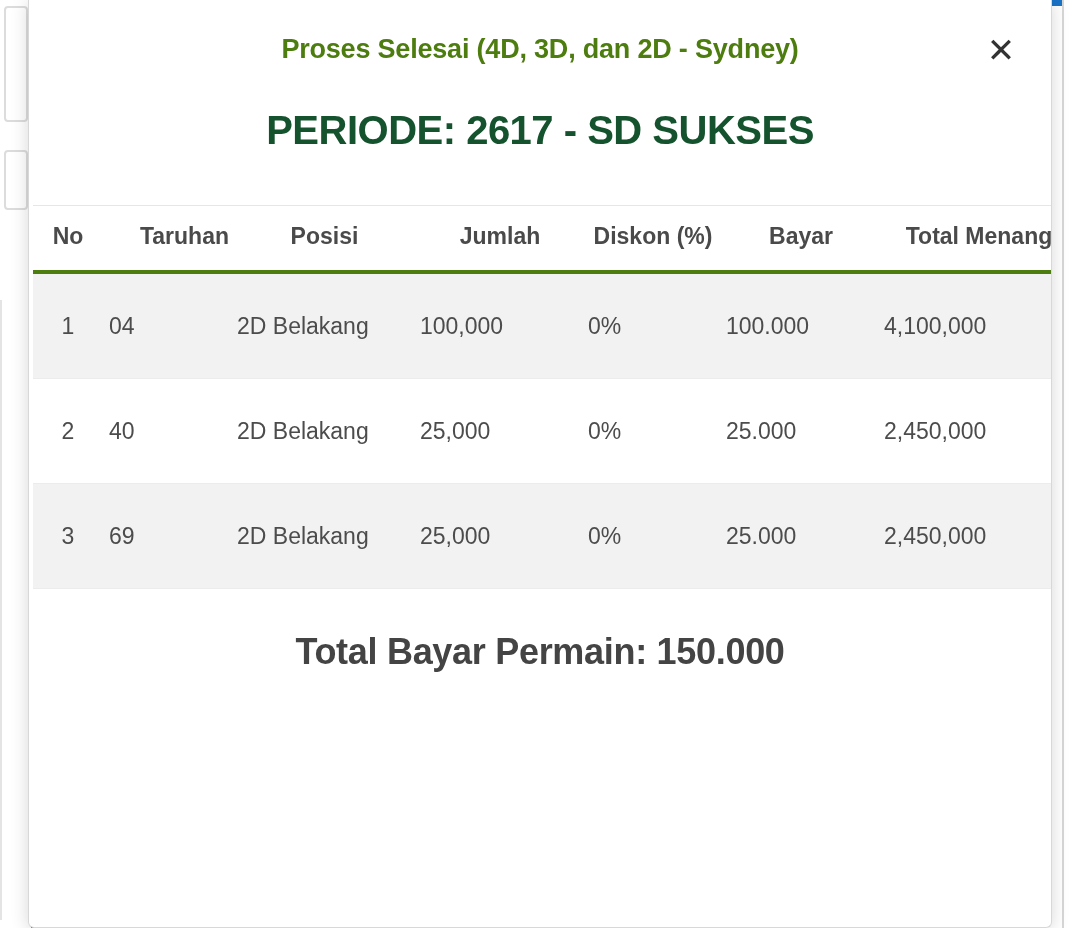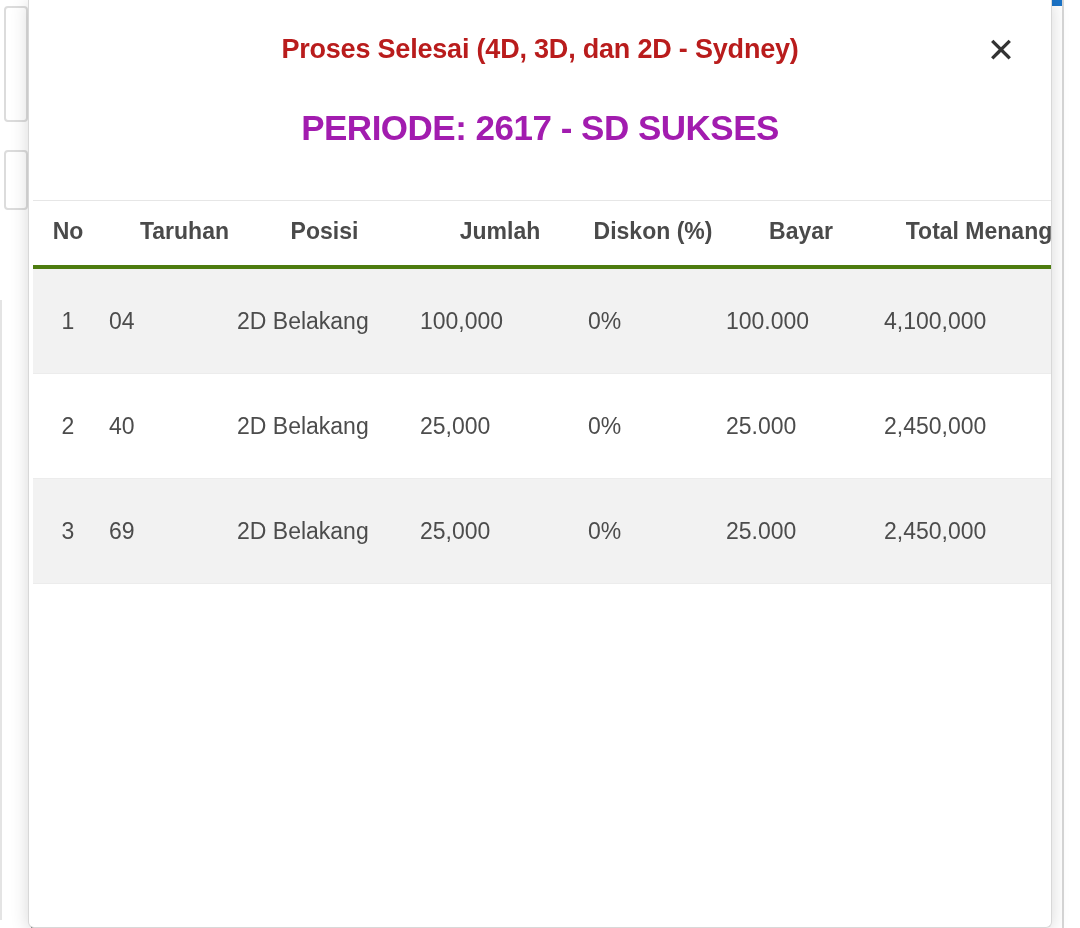--- a/index.html
+++ b/index.html
@@ -100,21 +100,21 @@
     height: 104px;
   }
   .modal-title {
     position: absolute;
     left: 0;
     right: 0;
     top: 34px;
     text-align: center;
     font-size: 27px;
     font-weight: 600;
-    color: #b91c1c;
+    color: #4d7c0f;
     letter-spacing: -0.2px;
   }
   .close-button {
     position: absolute;
     right: 28px;
     top: 28px;
     width: 44px;
     height: 44px;
     display: flex;
     align-items: center;
@@ -124,23 +124,23 @@
     border: none;
     color: #333;
     font-size: 34px;
     line-height: 1;
     padding: 0;
     font-family: "Liberation Sans", sans-serif;
   }
 
   .periode-heading {
     text-align: center;
-    font-size: 35px;
+    font-size: 40px;
     font-weight: 700;
-    color: #a21caf;
+    color: #14532d;
     letter-spacing: -0.5px;
     margin-top: 4px;
     margin-bottom: 0;
   }
 
   .table-wrap {
     margin-top: 52px;
     padding: 0 4px;
   }
   table.result-table {
@@ -249,14 +249,15 @@
           <td>2D Belakang</td>
           <td>25,000</td>
           <td>0%</td>
           <td>25.000</td>
           <td>2,450,000</td>
         </tr>
       </tbody>
     </table>
   </div>
 
+  <div class="total-footer">Total Bayar Permain: 150.000</div>
 
 </div>
 
 </body></html>

